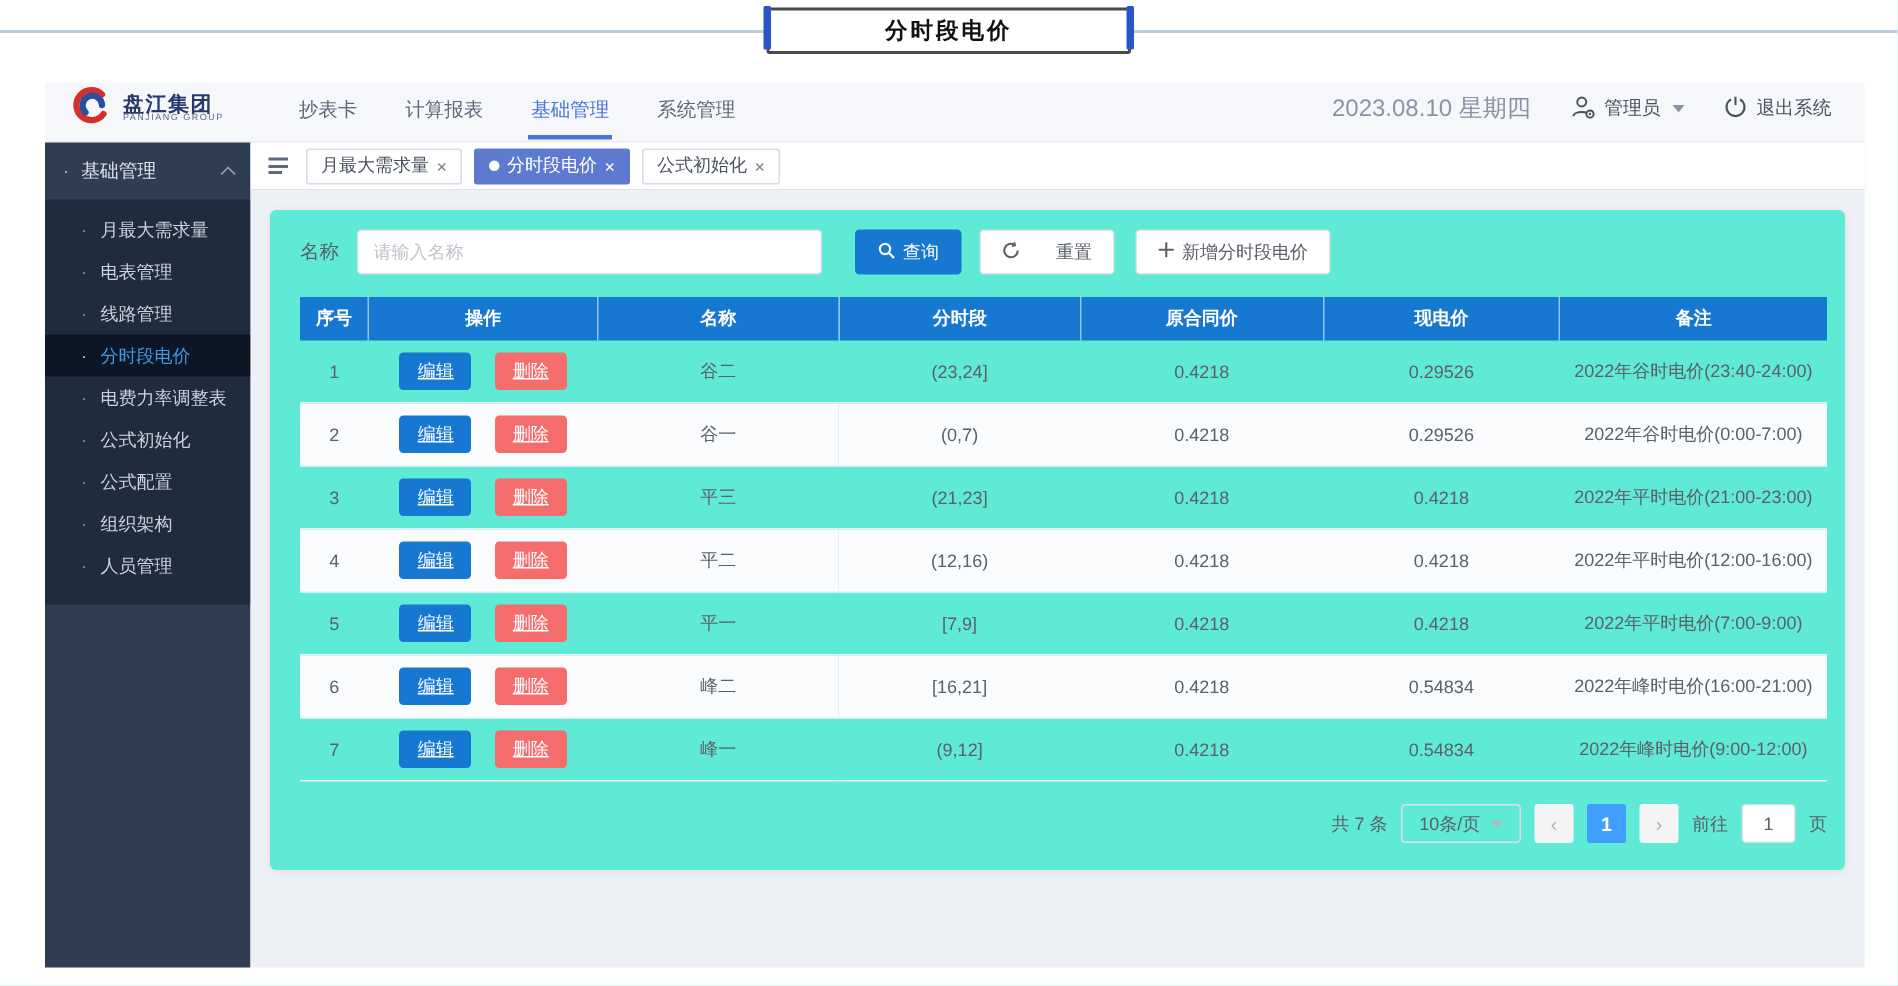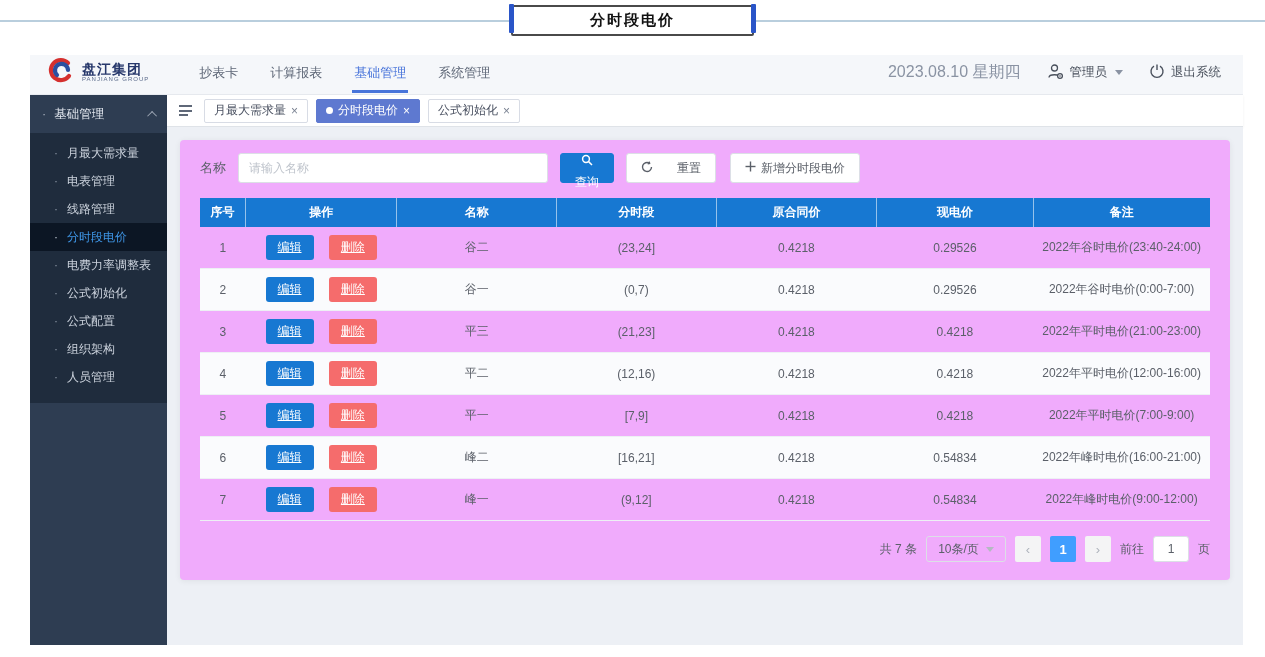--- a/index.html
+++ b/index.html
@@ -58,32 +58,32 @@
   .tags-icon i:last-child { width:9px; }
   .tab { height:24px; display:flex; align-items:center; gap:5px; padding:0 9px; font-size:12px; color:#495060;
          background:#fff; border:1px solid #d8dce5; border-radius:2px; cursor:pointer; white-space:nowrap; }
   .tab .close { font-size:12px; line-height:12px; color:#7a8292; }
   .tab.active { background:#5e79d0; border-color:#5e79d0; color:#fff; }
   .tab.active .close { color:#fff; }
   .tab-dot { width:7px; height:7px; border-radius:50%; background:#fff; }
 
   
   .content { flex:1; background:#edf0f5; padding:13px 13px 0 13px; }
-  .card { background:#f0abfc; border-radius:4px; box-shadow:0 1px 6px rgba(0,0,0,.07); padding:13px 20px 18px 20px; }
+  .card { background:#5eead4; border-radius:4px; box-shadow:0 1px 6px rgba(0,0,0,.07); padding:13px 12px 18px 20px; }
 
   
   .search-row { display:flex; align-items:center; }
   .search-label { font-size:13px; color:#5b6069; margin-right:12px; }
   .search-input { width:310px; height:30px; border:1px solid #dcdfe6; border-radius:3px; padding:0 10px;
                   font-size:12px; color:#333; outline:none; font-family:inherit; }
   .search-input::placeholder { color:#bfc4cc; }
   .btn { height:30px; display:inline-flex; align-items:center; gap:5px; padding:0 14px; font-size:12px;
          border-radius:3px; cursor:pointer; border:1px solid #dcdfe6; background:#fff; color:#5b6069; }
   .btn-primary { background:#1778d2; border-color:#1778d2; color:#fff; }
-  .btn-query { margin-left:12px;flex-direction:column; }
+  .btn-query { margin-left:22px; }
   .btn-reset { margin-left:12px;gap:24px; }
   .btn-add { margin-left:14px; }
   .btn svg { flex-shrink:0; }
 
   
   table { width:100%; border-collapse:collapse; margin-top:15px; table-layout:fixed; }
   thead th { background:#1778d2; color:#fff; font-size:12px; font-weight:bold; height:29px; text-align:center; }
   thead th + th { border-left:1px solid rgba(255,255,255,.55); }
   tbody td { height:33px; font-size:12px; color:#5b6069; text-align:center; border-bottom:1px solid #edf0f4; }
   tbody tr:nth-child(even) td { background:#fafbfd; }

